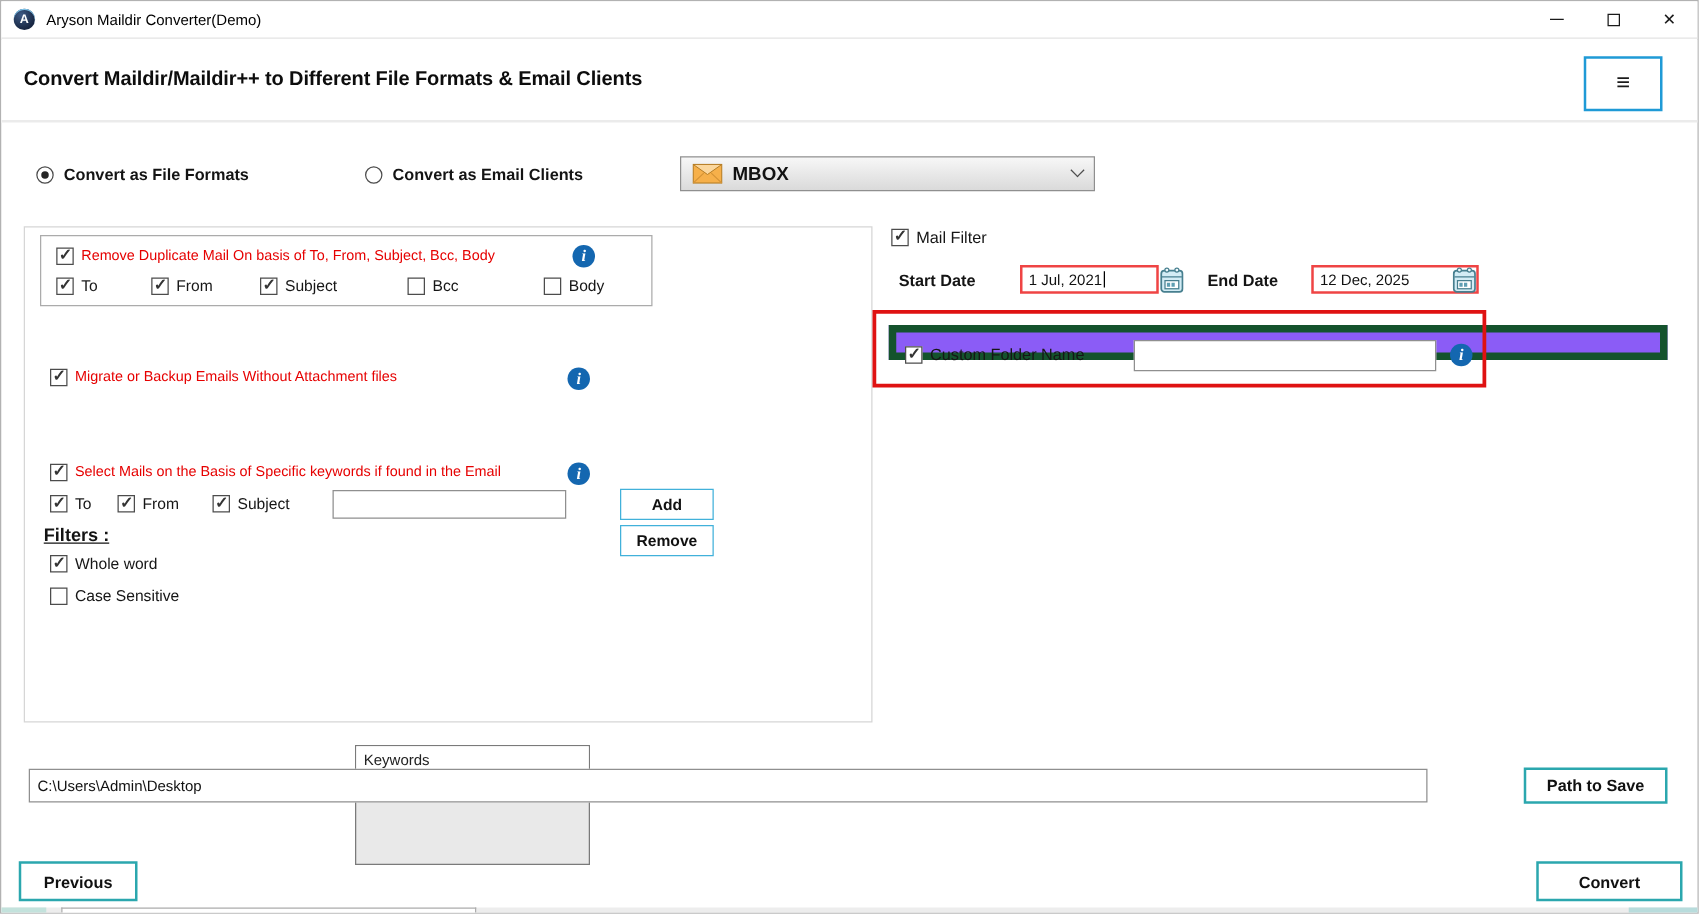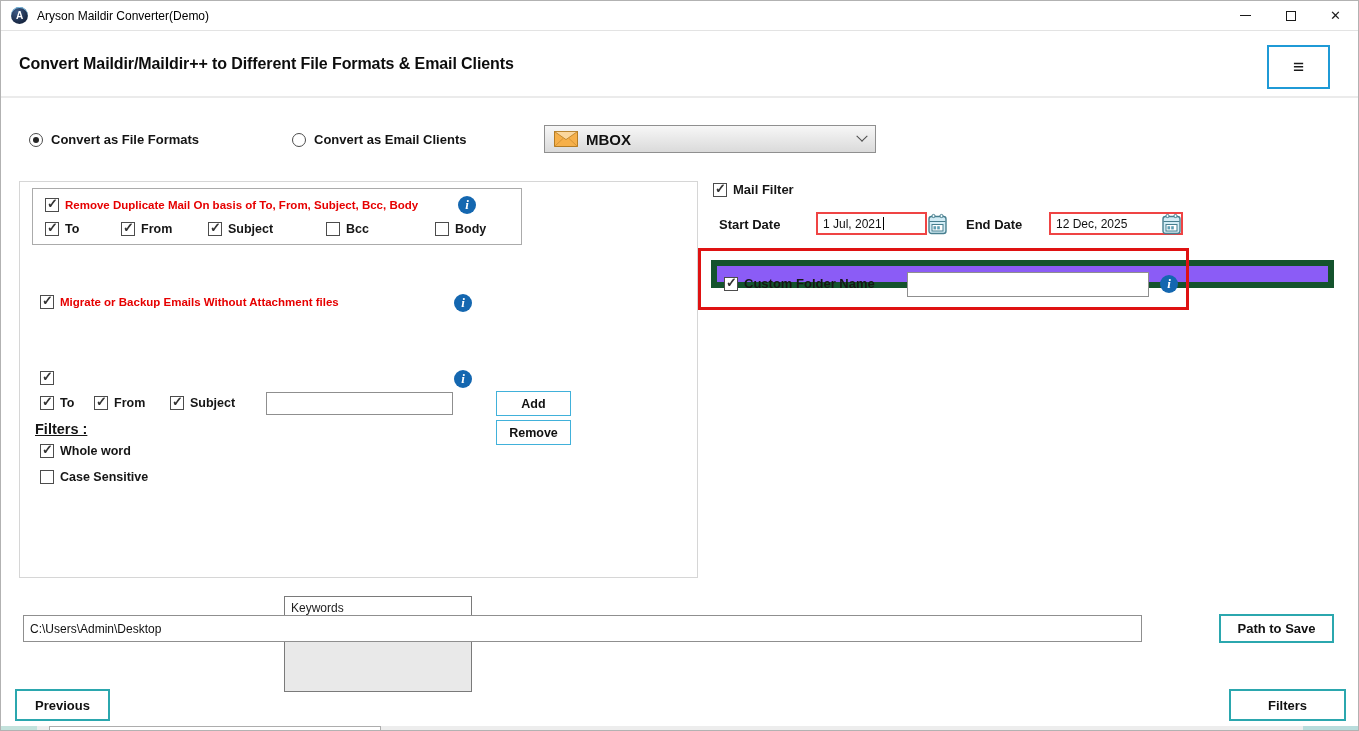--- a/index.html
+++ b/index.html
@@ -69,21 +69,21 @@
   
   .cb-row{ position:absolute; display:flex; align-items:center; gap:6px; cursor:pointer; }
   .cb{
     width:14px; height:14px; border:1px solid #4c4c4c; background:#fff;
     position:relative; flex:none;
   }
   .cb[data-checked="true"]::after{
     content:"✓"; position:absolute; left:1px; top:-2px;
     font-size:13px; line-height:14px; color:#343434; font-weight:700;
   }
-  .cb-label{ font-size:12.5px; font-weight:700; color:#161616; white-space:nowrap; }
+  .cb-label{ font-size:12.5px; font-weight:400; color:#161616; white-space:nowrap; }
   .cb-label.red{ color:#e60000; font-size:11.5px; }
   .cb-label.md{ font-size:13px; }
 
   .info{
     position:absolute; width:18px; height:18px; border-radius:50%; background:#1467b0;
     color:#fff; font:italic 700 13px "Liberation Serif", serif;
     display:flex; align-items:center; justify-content:center; cursor:pointer;
   }
 
   
@@ -220,20 +220,21 @@
     </div>
 
     <label class="cb-row" style="left:20px; top:113px;">
       <span class="cb" data-checked="true"></span>
       <span class="cb-label red">Migrate or Backup Emails Without Attachment files</span>
     </label>
     <span class="info" style="left:434px; top:112px;">i</span>
 
     <label class="cb-row" style="left:20px; top:189px;">
       <span class="cb" data-checked="true"></span>
+      <span class="cb-label red">Select Mails on the Basis of Specific keywords if found in the Email</span>
     </label>
     <span class="info" style="left:434px; top:188px;">i</span>
 
     <label class="cb-row" style="left:20px; top:214px;">
       <span class="cb" data-checked="true"></span>
       <span class="cb-label">To</span>
     </label>
     <label class="cb-row" style="left:74px; top:214px;">
       <span class="cb" data-checked="true"></span>
       <span class="cb-label">From</span>
@@ -314,20 +315,20 @@
     </label>
     <input class="text-input" style="left: 190px; top: 6px; width: 242px; height: 25px;" value="">
     <span class="info" style="left:443px; top:9px;">i</span>
   </div>
   <div class="highlight-rect"></div>
 
   <input class="text-input" style="left: 22px; top: 614px; width: 1119px; height: 27px;" value="C:\Users\Admin\Desktop">
   <button class="btn" style="left:1218px; top:613px; width:115px; height:29px;">Path to Save</button>
 
   <button class="btn" style="left:14px; top:688px; width:95px; height:32px;">Previous</button>
-  <button class="btn" style="left:1228px; top:688px; width:117px; height:32px;">Filters</button>
+  <button class="btn" style="left:1228px; top:688px; width:117px; height:32px;">Convert</button>
 
   <div class="statusbar"></div>
   <div class="status-teal-left"></div>
   <div class="status-progress"></div>
   <div class="status-teal-right"></div>
 
 </div>
 
 </body></html>

